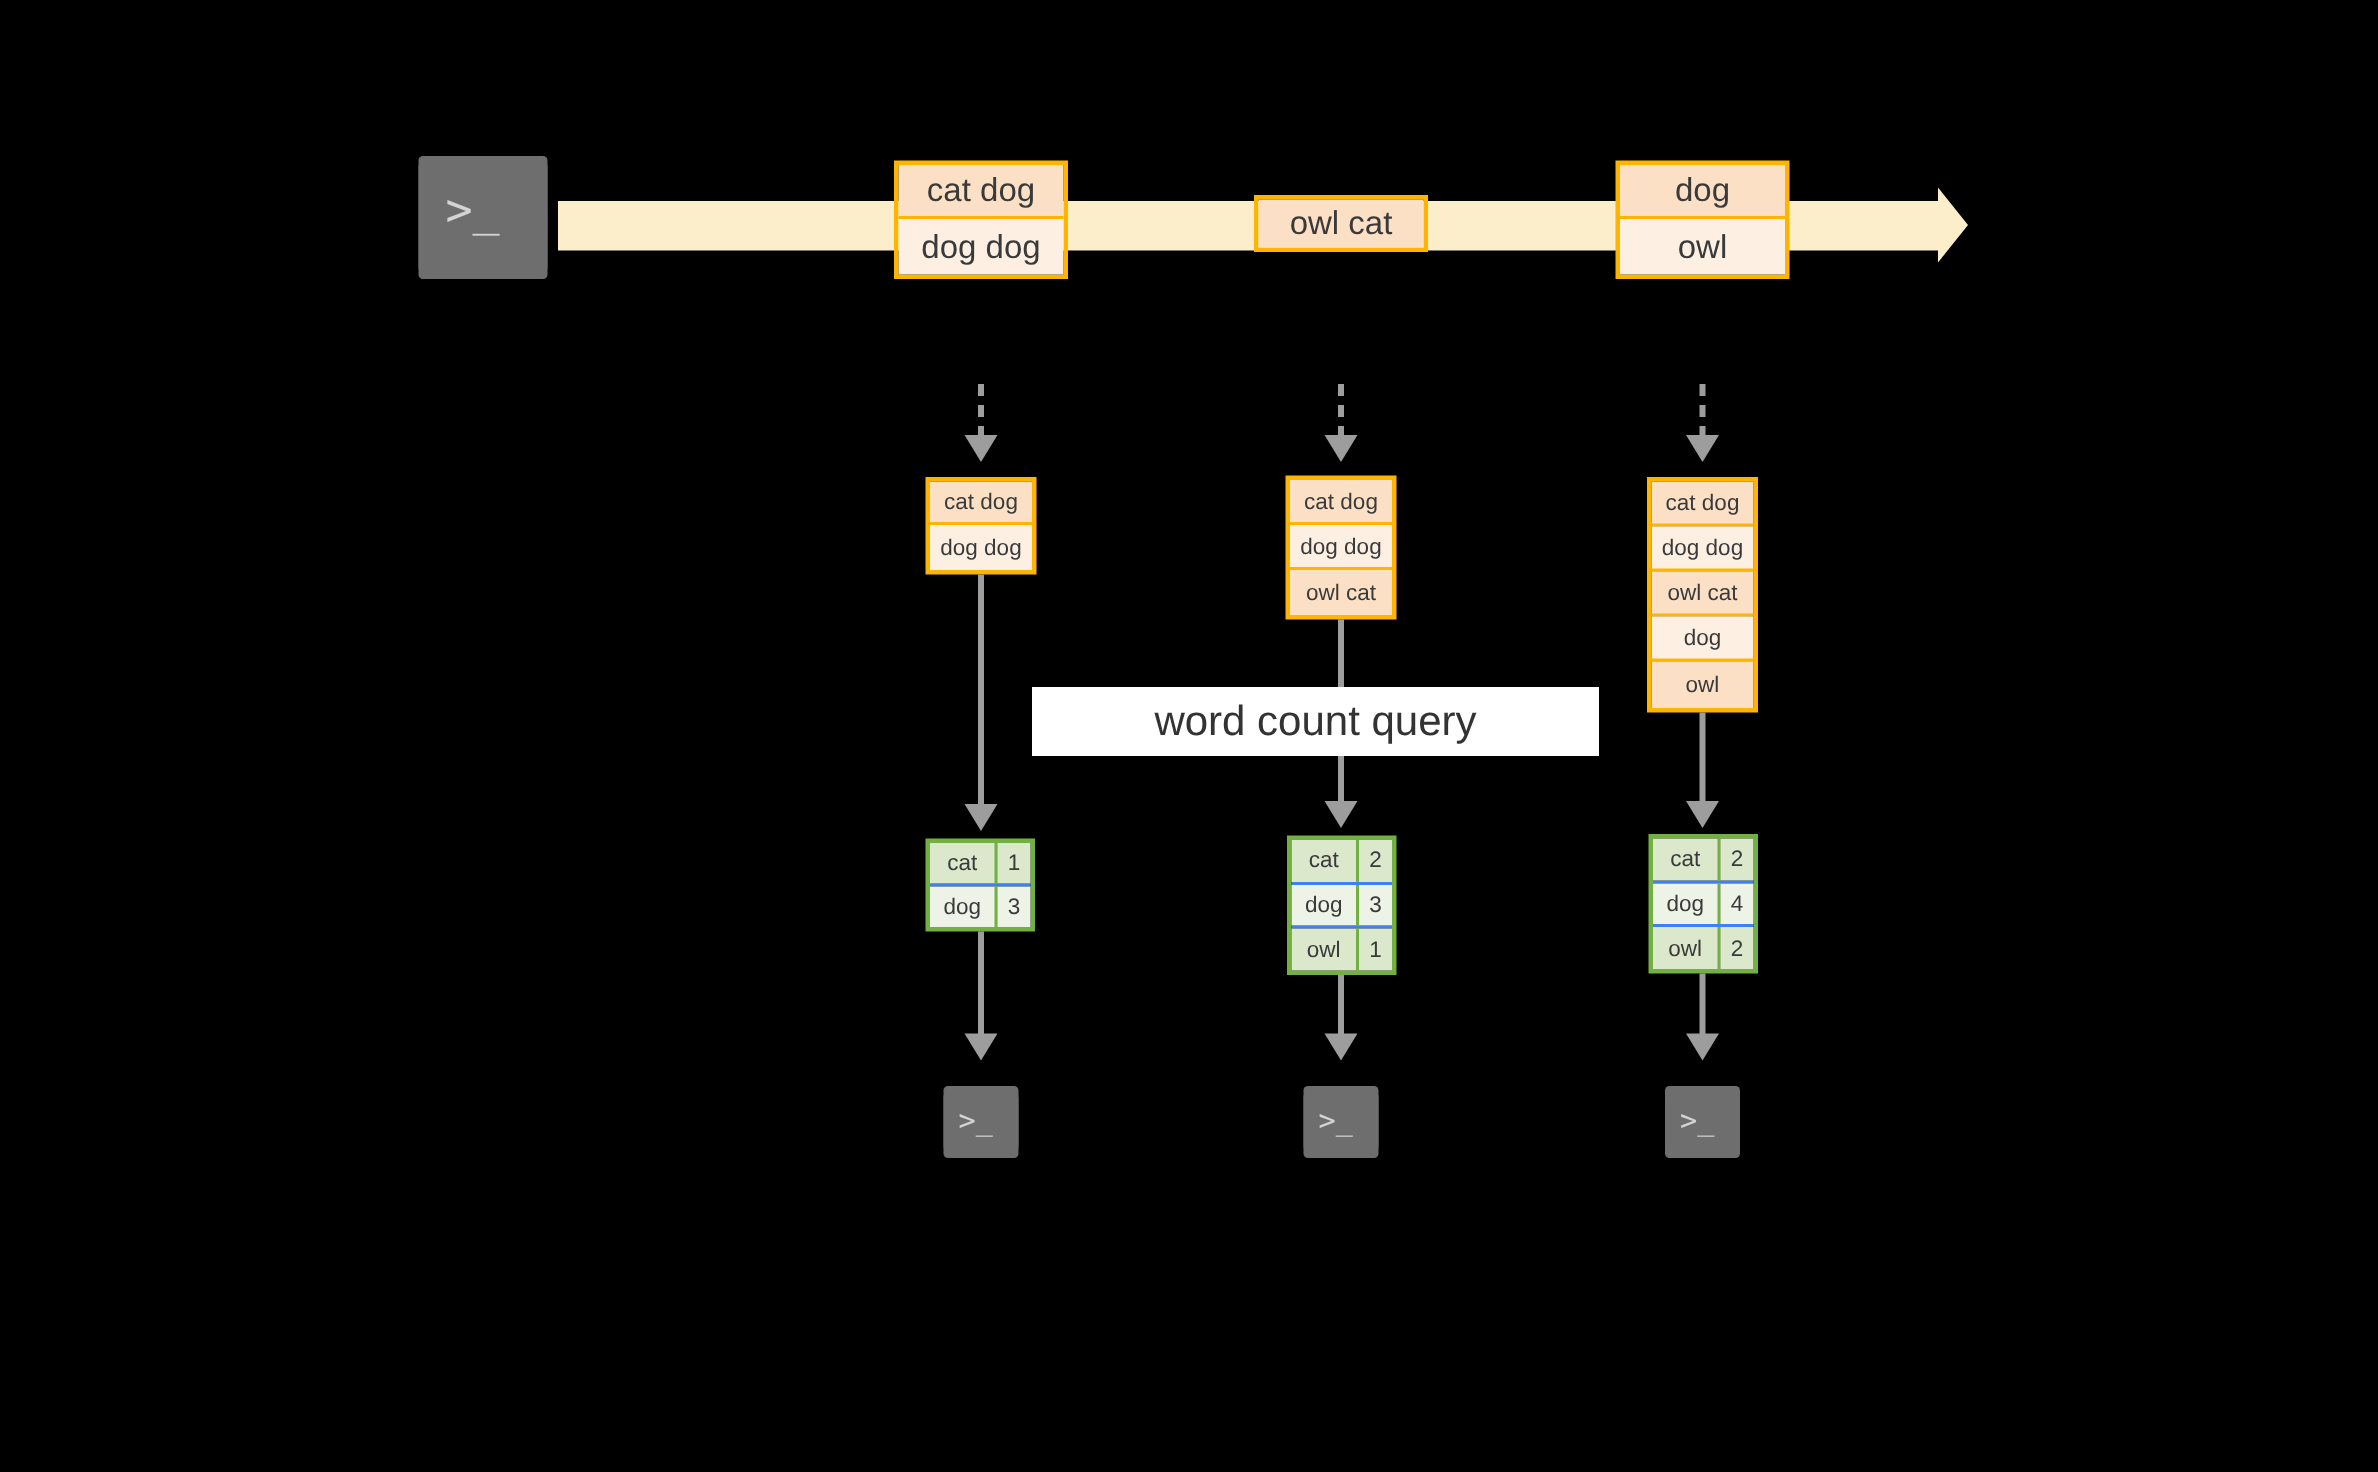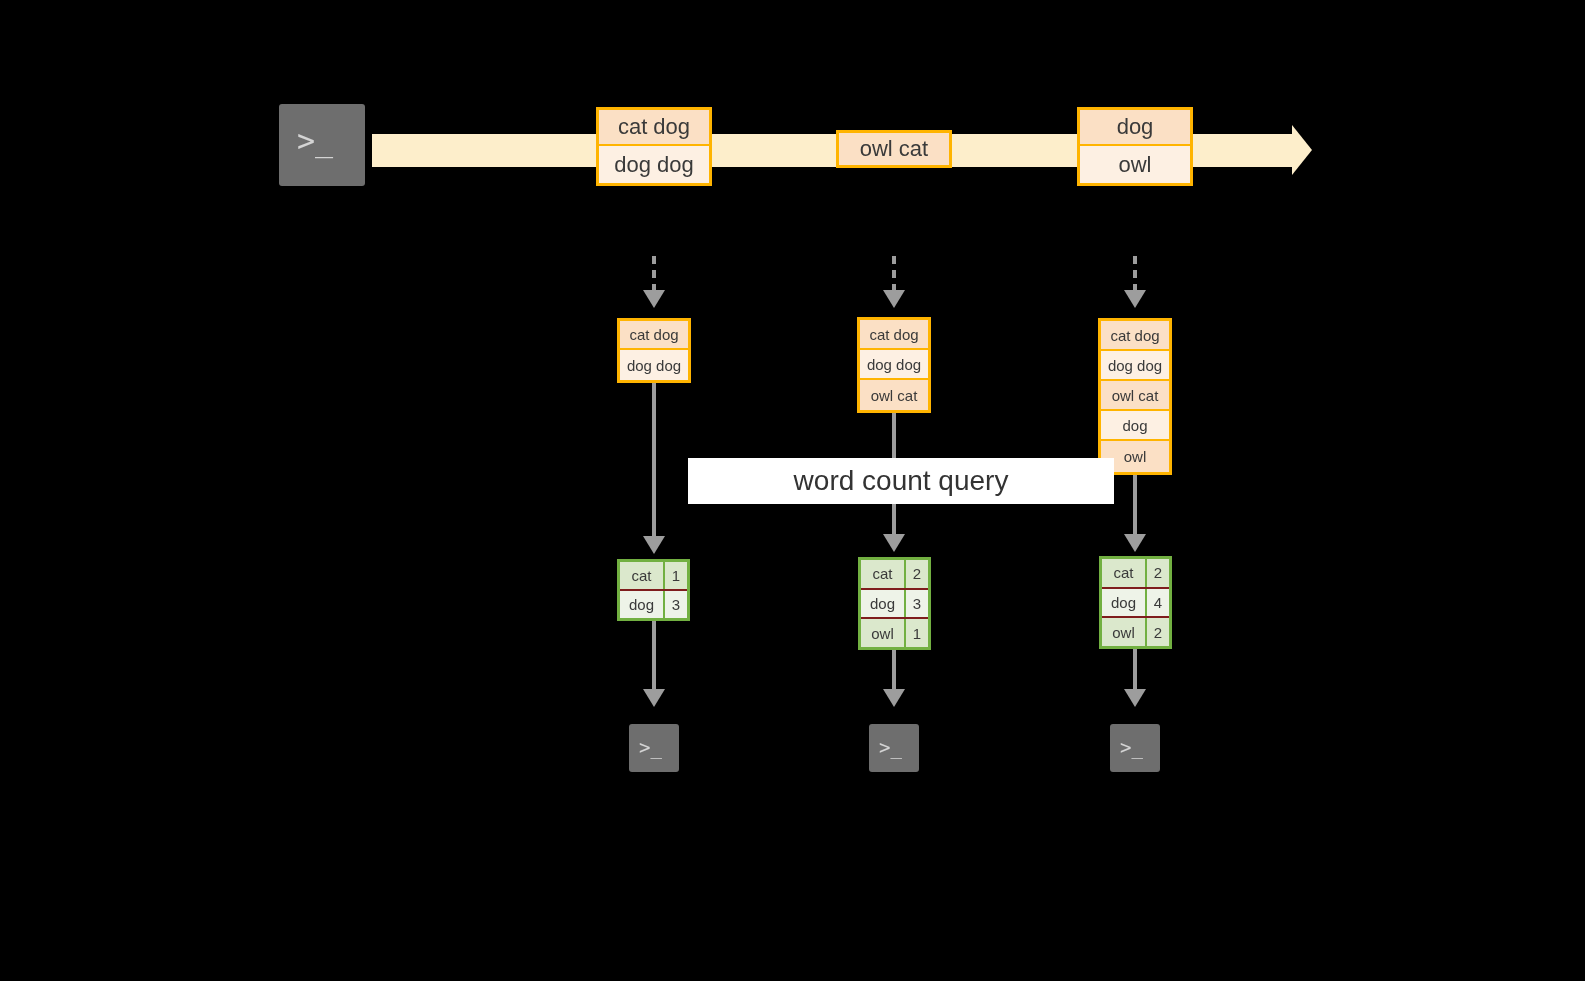--- a/index.html
+++ b/index.html
@@ -91,21 +91,21 @@
   .gbox {
     position: absolute;
     box-sizing: border-box;
     border: 3px solid #72b041;
     display: flex;
     flex-direction: column;
   }
   .gbox .grow {
     box-sizing: border-box;
     display: flex;
-    border-bottom: 2px solid #7f1d1d;
+    border-bottom: 2px solid #3b82f6;
     flex: 1 1 0;
   }
   .gbox .grow:last-child { border-bottom: none; }
   .gbox .gw, .gbox .gc {
     box-sizing: border-box;
     display: flex;
     align-items: center;
     justify-content: center;
     color: #3a3a3a;
     white-space: nowrap;
@@ -276,17 +276,17 @@
   <div class="vline" style="left:1133px; top:649px; height:42px;"></div>
   <div class="vhead" style="left:1124px; top:689px;"></div>
 
   <div class="terminal" style="left:1101px; top:715px; width:68px; height:66px;">
     <div class="hatch"></div>
     <div class="inner">
       <div class="prompt" style="left:10px; top:14px; font-size:19px;">&gt;_</div>
     </div>
   </div>
 
-  <div class="banner" style="left:688px; top:458px; width:426px; height:46px; font-size:28px;">
+  <div class="banner" style="left:688px; top:458px; width:378px; height:46px; font-size:28px;">
     <span>word count query</span>
   </div>
 
 </div>
 
 </body></html>

